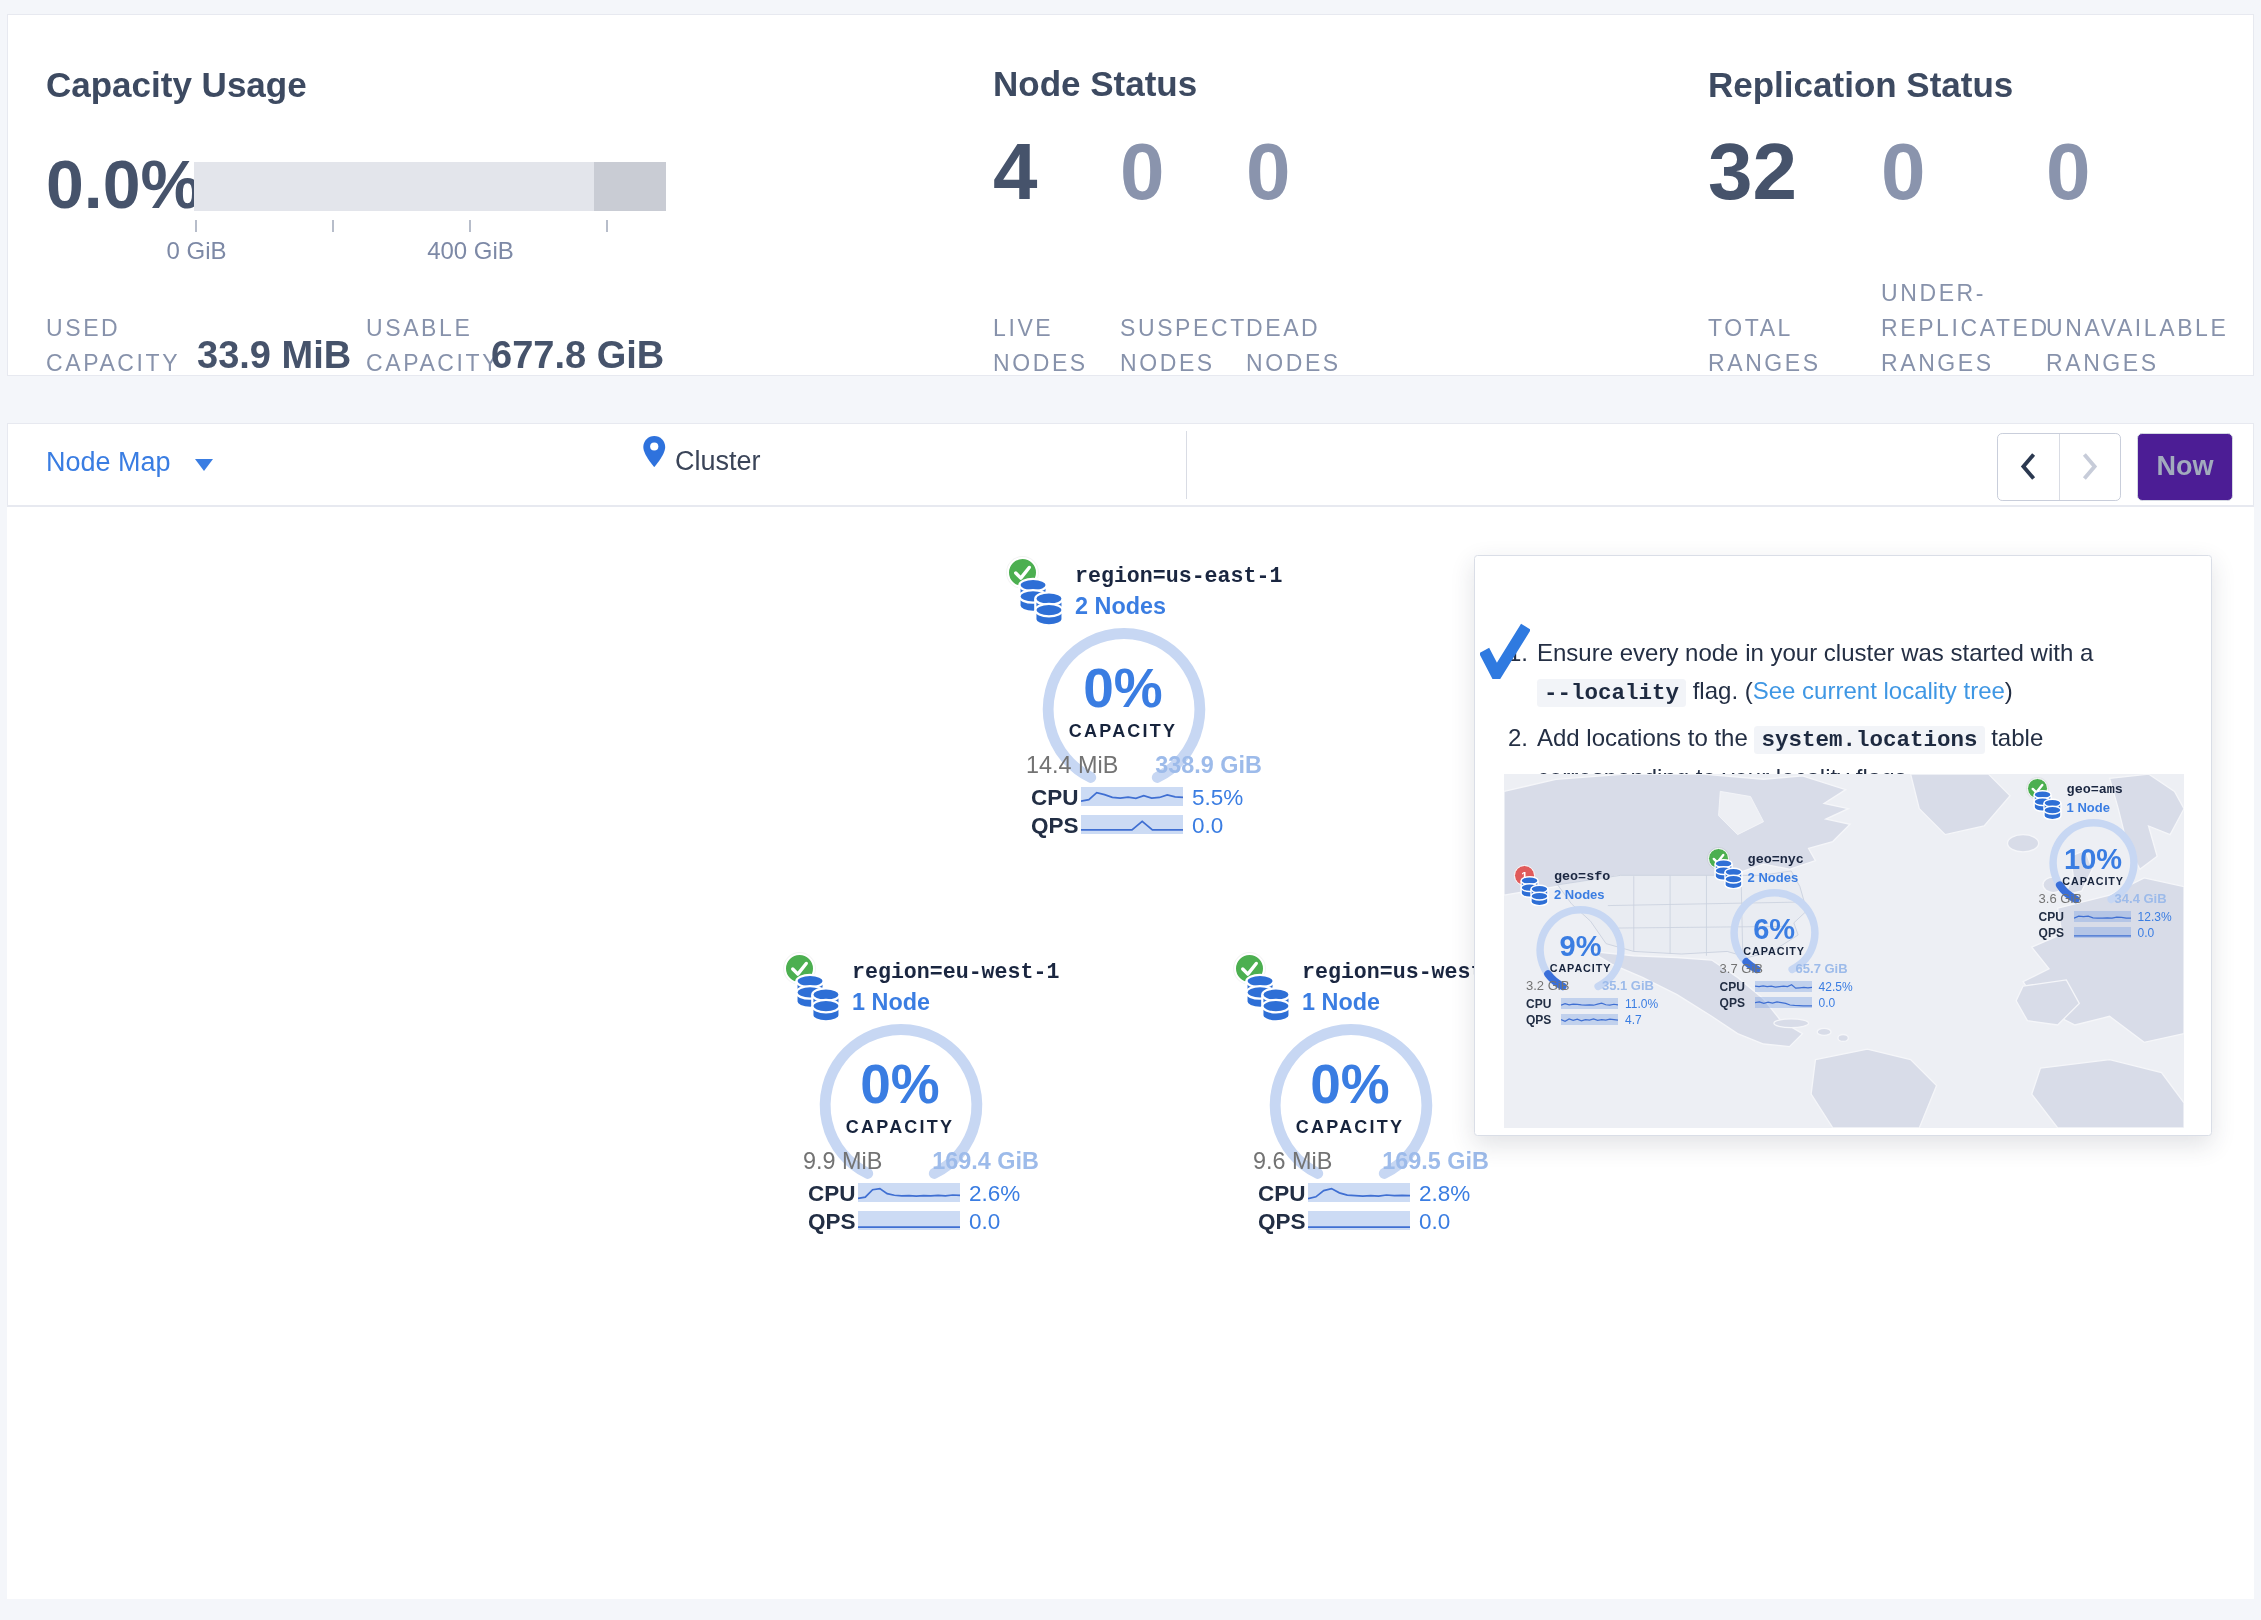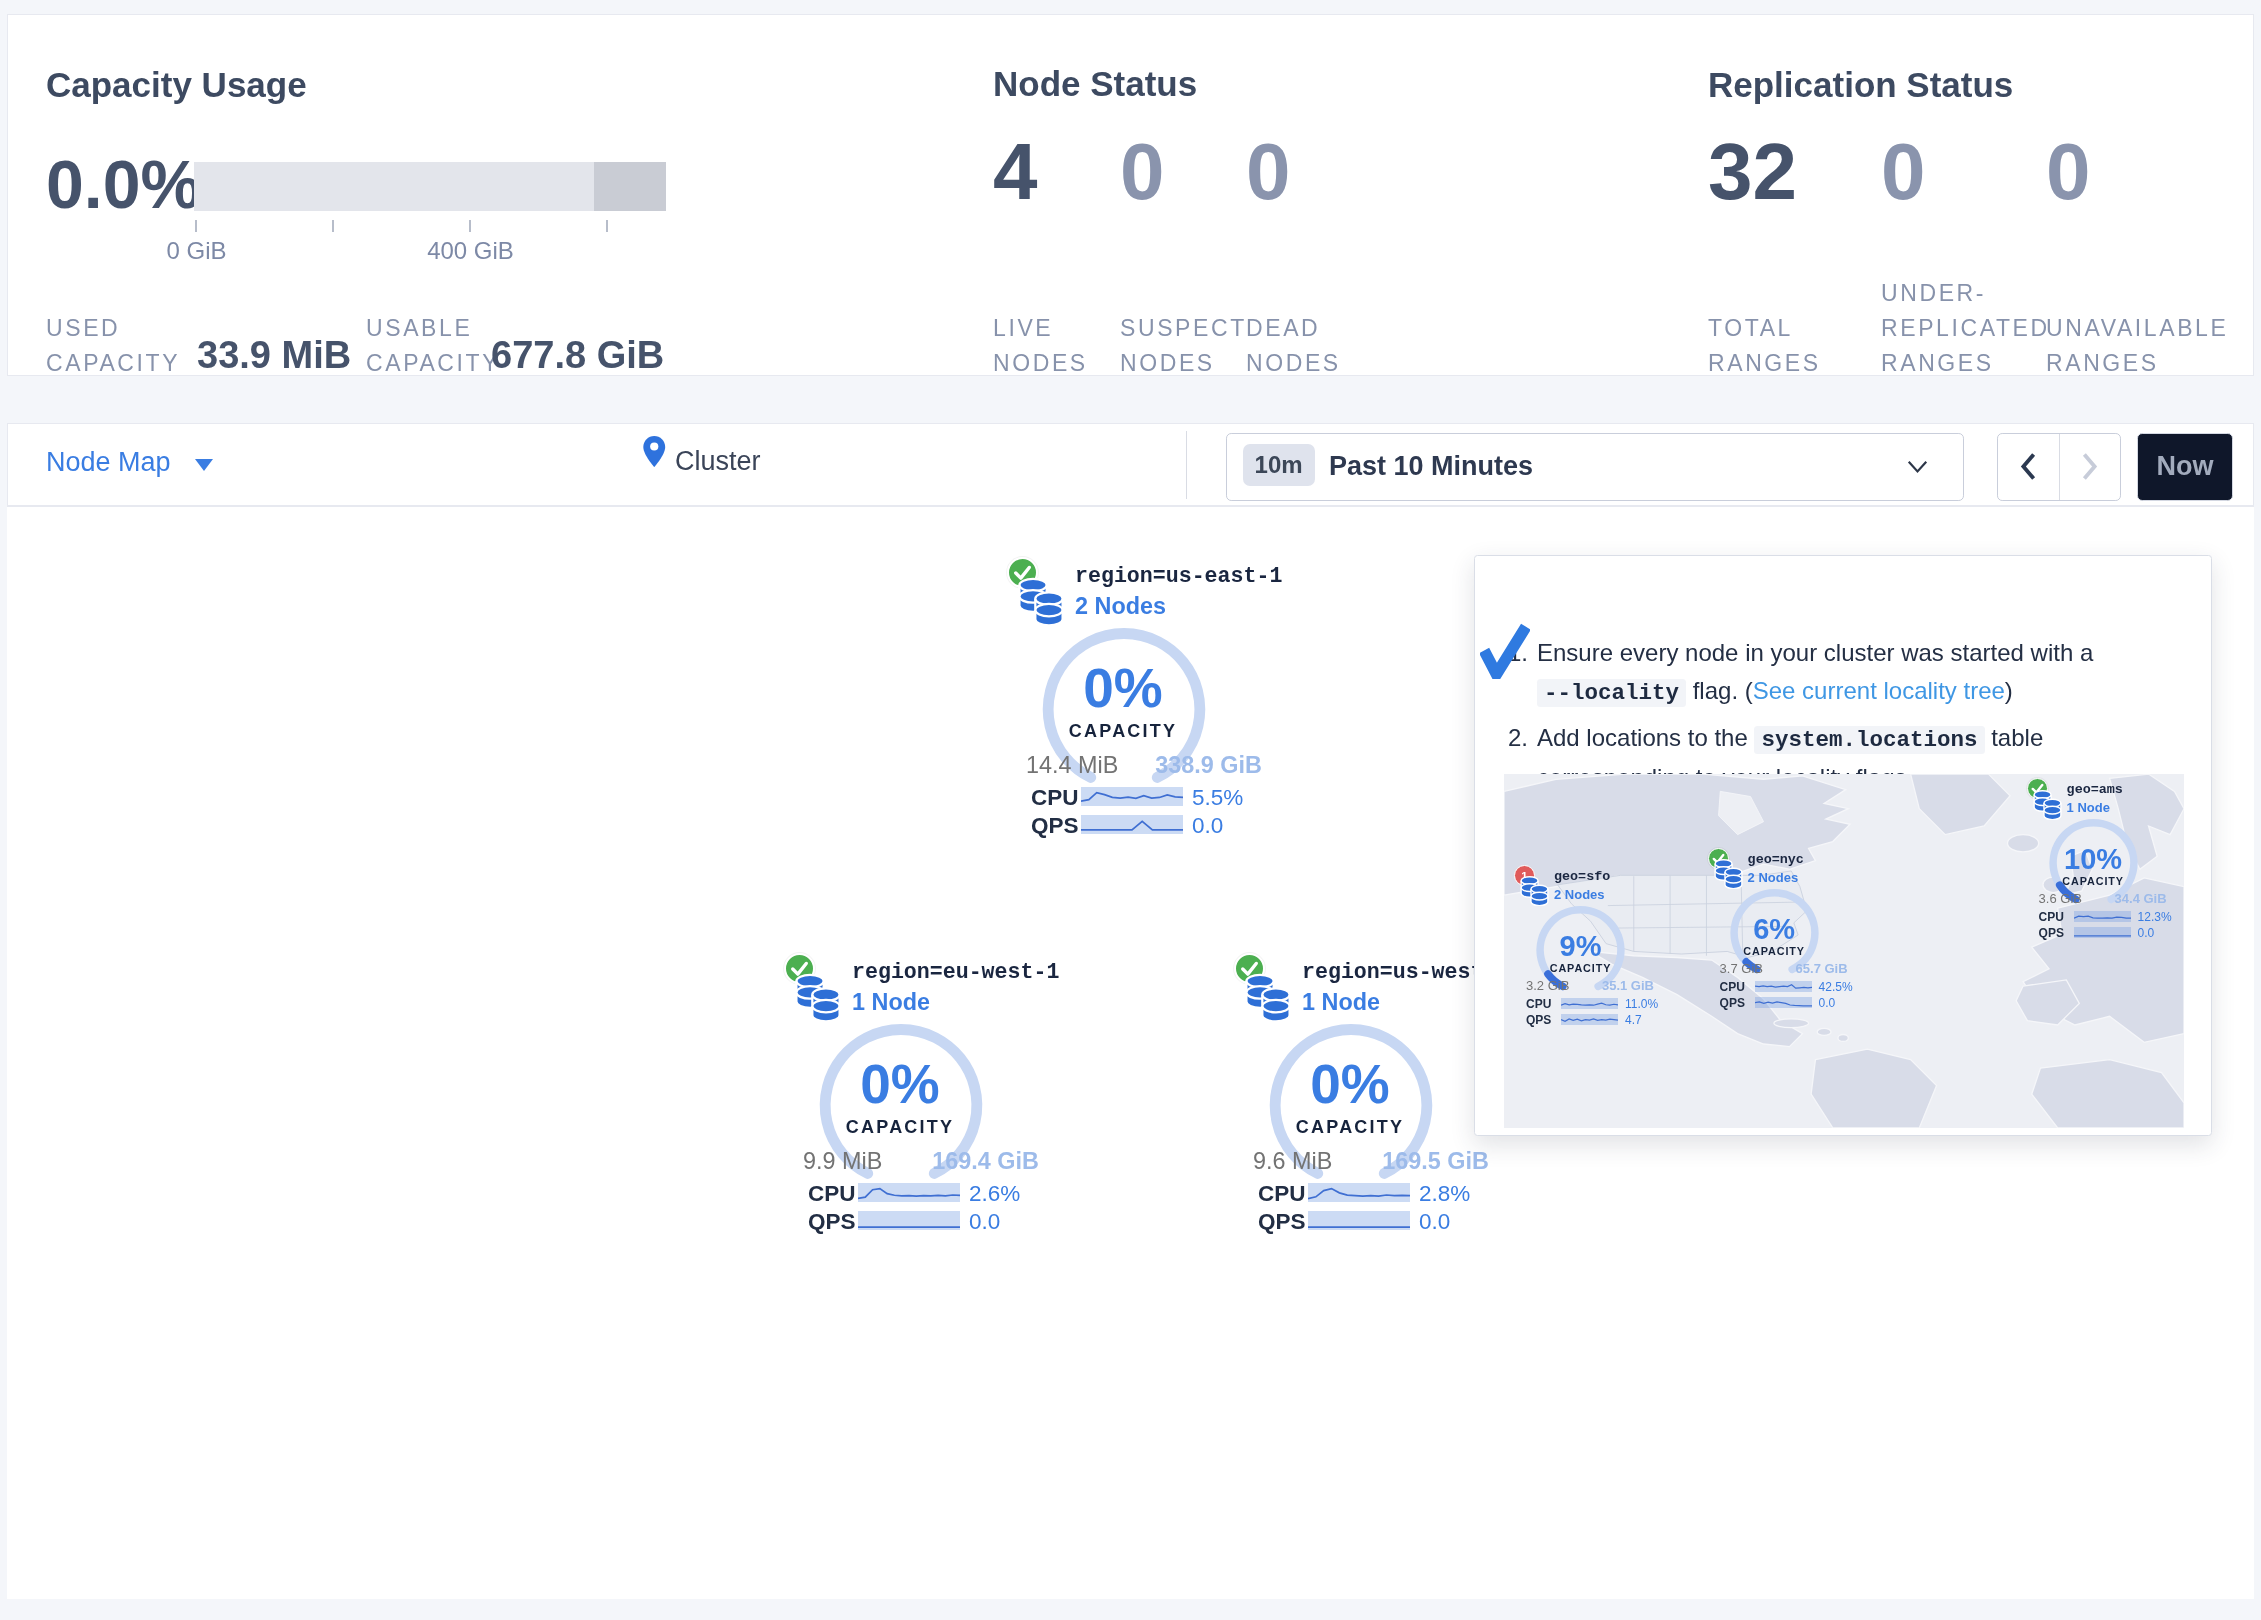--- a/index.html
+++ b/index.html
@@ -36,21 +36,21 @@
   #time-chip { position:absolute; left:15.6px; top:10.4px; padding:7px 12px; background:#dfe3ed;
     border-radius:7px; font-size:24px; font-weight:700; color:#3c4758; }
   #time-label { position:absolute; left:102px; top:17.3px; font-size:27px; font-weight:600; color:#2e3950; }
   #time-caret { position:absolute; right:35px; top:26px; }
   #nav-group { position:absolute; left:1989px; top:8.7px; width:124px; height:68px;
     border:0.9px solid #c9cedb; border-radius:5.2px; display:flex; }
   #nav-group .nav-half { flex:1; display:flex; align-items:center; justify-content:center; cursor:pointer; }
   #nav-group .nav-half:first-child { border-right:0.9px solid #d9dce4; }
   #now-btn { position:absolute; left:2129px; top:8.7px; width:96px; height:68px; border:0.9px solid #d4d8e2;
     border-radius:5.2px; font-size:27px; font-weight:600; color:#a2abbd; display:flex; align-items:center;
-    justify-content:center; cursor:pointer; background:#0f172a; }
+    justify-content:center; cursor:pointer; background:#4c1d95; }
 
   
   #main-panel { left:7px; top:506px; width:2247px; height:1093px; border:none; border-top:0.9px solid #e7e9f0; }
 
   
   .region-card { position:absolute; width:260px; height:287px; cursor:pointer; }
   .badge-ok { position:absolute; left:0; top:1.7px; width:31px; height:31px; border-radius:50%;
     background:#4caf50; border:2.6px solid #fff; box-shadow:0 0 0 0.9px rgba(0,0,0,.05); }
   .badge-alert { position:absolute; left:0; top:1.7px; width:31px; height:31px; border-radius:50%;
     background:#e05b5b; border:2.6px solid #fff; color:#fff; font-size:17.3px; font-weight:700;
@@ -193,27 +193,20 @@
 
 <div class="panel" id="toolbar">
   <div id="view-select">Node Map</div>
   <div id="view-caret"></div>
   <svg id="pin" width="22.5" height="31" viewBox="0 0 24 34">
     <path d="M12 0C5.4 0 0 5.4 0 12c0 8.8 12 22 12 22s12-13.2 12-22C24 5.4 18.6 0 12 0z" fill="#2e72dd"></path>
     <circle cx="12" cy="11.5" r="4.5" fill="#fff"></circle>
   </svg>
   <div id="breadcrumb">Cluster</div>
   <div id="tb-divider"></div>
-  <div id="time-box">
-    <span id="time-chip">10m</span>
-    <span id="time-label">Past 10 Minutes</span>
-    <svg id="time-caret" width="21" height="14" viewBox="0 0 24 16">
-      <polyline points="2,2 12,13 22,2" fill="none" stroke="#2c3648" stroke-width="2.5"></polyline>
-    </svg>
-  </div>
   <div id="nav-group">
     <div class="nav-half">
       <svg width="19" height="29" viewBox="0 0 22 34">
         <polyline points="17,3 5,17 17,31" fill="none" stroke="#2b3950" stroke-width="4.5"></polyline>
       </svg>
     </div>
     <div class="nav-half">
       <svg width="19" height="29" viewBox="0 0 22 34">
         <polyline points="5,3 17,17 5,31" fill="none" stroke="#c7ccd9" stroke-width="4.5"></polyline>
       </svg>

